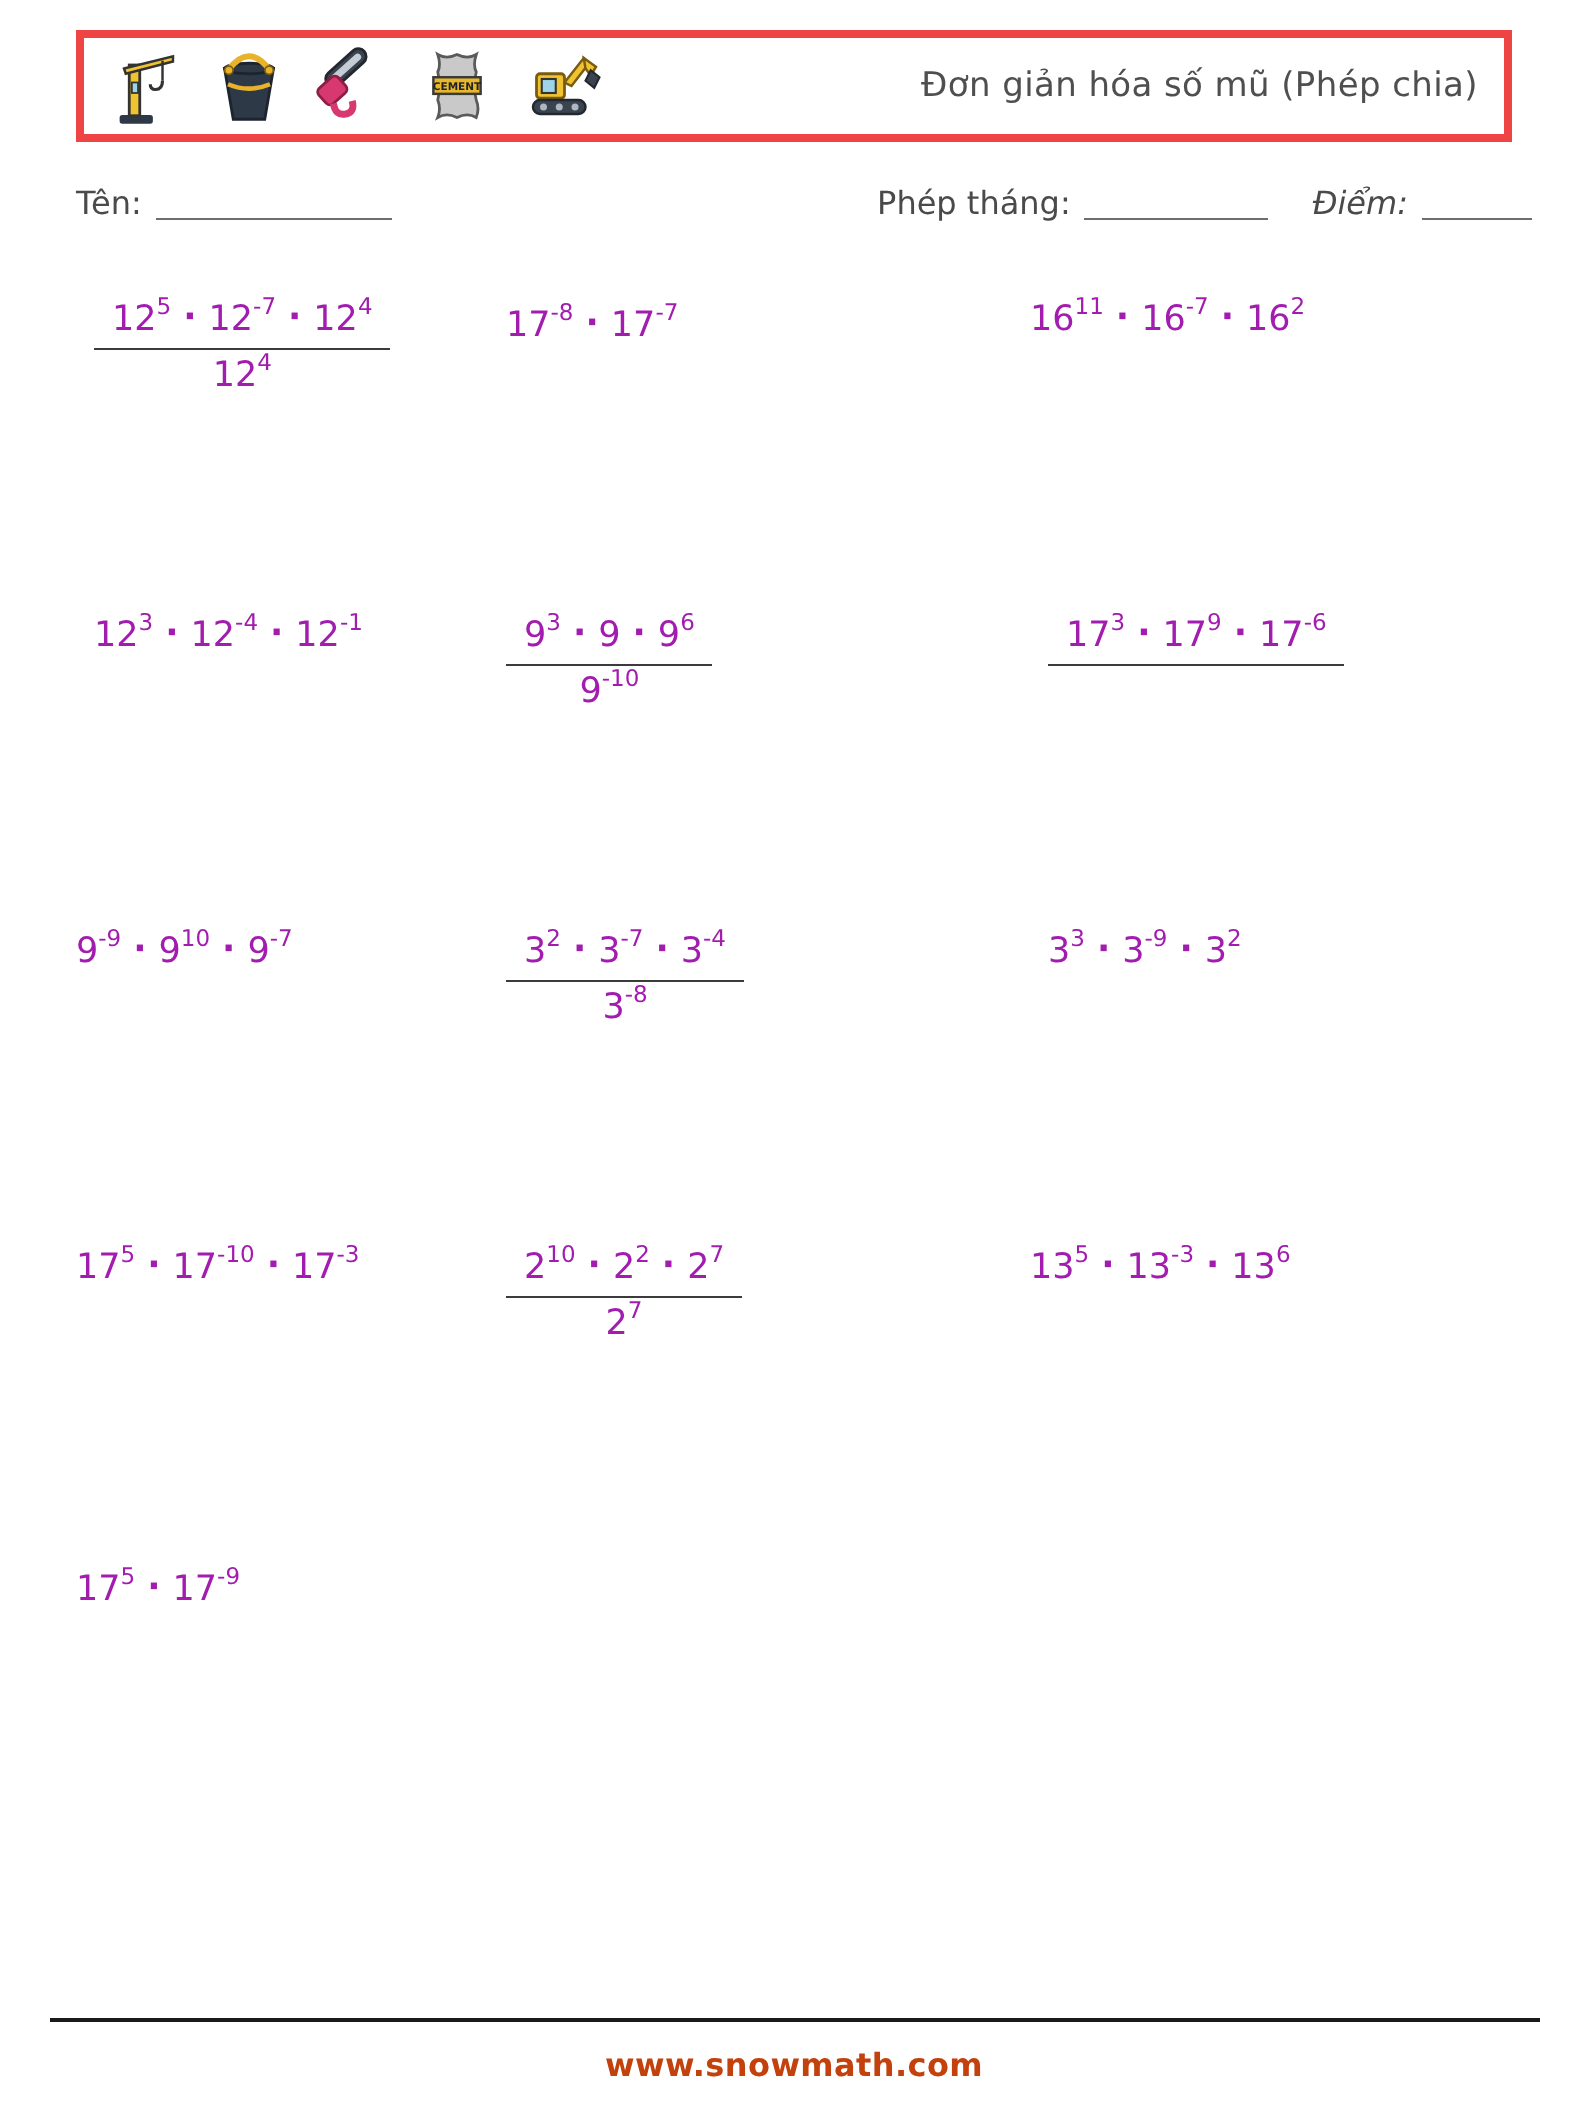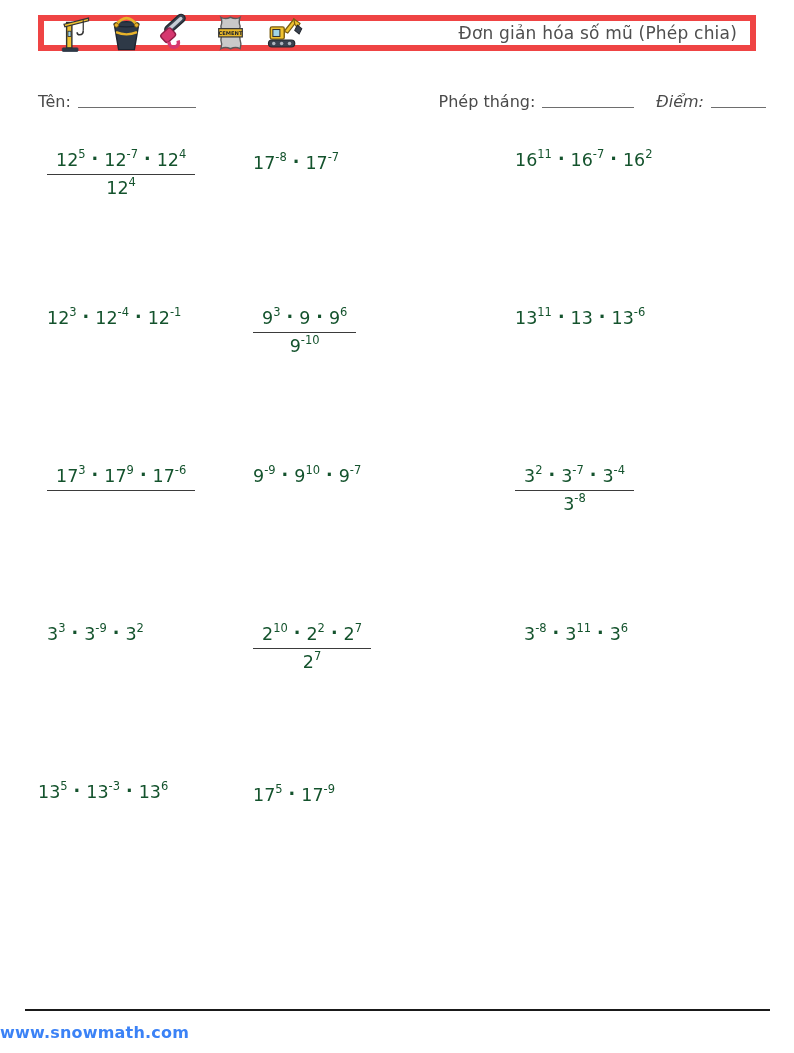--- a/index.html
+++ b/index.html
@@ -3,59 +3,59 @@
 <meta charset="utf-8">
 <style>
   html,body { margin:0; padding:0; background:#fff; }
   .page {
     position:relative; width:794px; height:1053px; background:#fff;
     font-family:"DejaVu Sans","Liberation Sans",sans-serif; color:#3d3d3d;
     overflow:hidden;
   }
   
   .header-box {
-    position:absolute; left:38px; top:15px; width:718px; height:36px;
-    border:6px solid #ef4444; box-sizing:border-box;
+    position:absolute; left:38px; top:15px; width:718px; height:56px;
+    border:4px solid #ef4444; box-sizing:border-box;
     display:flex; align-items:center;
   }
   .icons { display:flex; align-items:center; gap:9px; padding-left:9px; }
   .icons svg { width:43px; height:42px; display:block; }
   .title {
     margin-left:auto; padding-right:13px; font-size:17px; color:#4f4f4f;
     letter-spacing:0.2px;
   }
   
   .fields {
     position:absolute; left:38px; top:92px; width:728px;
-    display:flex; align-items:flex-start; font-size:16px; color:#4a4a4a;
+    display:flex; align-items:center; font-size:16px; color:#4a4a4a;
   }
   .blank { display:inline-block; border-bottom:1.6px solid #6e6e6e; height:15px; }
   .name-blank  { width:118px; margin-left:7px; }
   .date-label  { margin-left:auto; }
   .date-blank  { width:92px;  margin-left:7px; }
   .score-label { margin-left:22px;font-style:italic; }
   .score-blank { width:55px;  margin-left:7px; }
   
   .problems {
     position:absolute; left:38px; top:146px; width:720px;
     display:grid; grid-template-columns:215px 262px 1fr; grid-auto-rows:158px;
   }
   .cell { padding-top:4px; }
   .col1 { padding-left:9px; }
-  .expr { font-size:17.5px; white-space:nowrap; color:#14532d; }
+  .expr { font-size:17.5px; white-space:nowrap; color:#a21caf; }
   .expr sup { font-size:11.5px; position:relative; top:-1px; vertical-align:super; line-height:0; letter-spacing:0; }
   .dot { font-weight:700; font-size:1.0em; margin:0 6px; position:relative; top:-1px; }
   .fraction { display:inline-block; text-align:center; vertical-align:top; }
   .num { display:block; padding:0 9px 4px 9px; border-bottom:1.6px solid #3b3b3b; }
   .den { display:block; padding-top:3px; }
   
   .footer-line { position:absolute; left:25px; right:24px; top:1009px; border-top:2px solid #1a1a1a; }
   .footer-text {
-    position:absolute; left:0; top:1023px; width:100%; 
-    font-size:16px; font-weight:bold; color:#3b82f6; letter-spacing:0.2px;
+    position:absolute; left:0; top:1023px; width:100%; text-align:center;
+    font-size:16px; font-weight:bold; color:#c2410c; letter-spacing:0.2px;
   }
 </style>
 </head>
 <body>
 
 <div class="page">
 
   <div class="header-box">
     <div class="icons">
 
@@ -115,27 +115,26 @@
     <span class="score-label">Điểm:</span>
     <span class="blank score-blank"></span>
   </div>
 
   <div class="problems" id="problems">
       <div class="cell col1"><span class="fraction expr"><span class="num"><span class="expr">12<sup>5</sup><span class="dot">·</span>12<sup>-7</sup><span class="dot">·</span>12<sup>4</sup></span></span><span class="den"><span class="expr">12<sup>4</sup></span></span></span></div>
       <div class="cell"><span class="fraction expr"><span class="den"><span class="expr">17<sup>-8</sup><span class="dot">·</span>17<sup>-7</sup></span></span></span></div>
       <div class="cell"><span class="expr">16<sup>11</sup><span class="dot">·</span>16<sup>-7</sup><span class="dot">·</span>16<sup>2</sup></span></div>
       <div class="cell col1"><span class="expr">12<sup>3</sup><span class="dot">·</span>12<sup>-4</sup><span class="dot">·</span>12<sup>-1</sup></span></div>
       <div class="cell"><span class="fraction expr"><span class="num"><span class="expr">9<sup>3</sup><span class="dot">·</span>9<span class="dot">·</span>9<sup>6</sup></span></span><span class="den"><span class="expr">9<sup>-10</sup></span></span></span></div>
-      <div class="cell"><span class="expr">13<sup>11</sup><span class="dot">·</span>13<span class="dot">·</span>13<sup>-6</sup></span></div>
       <div class="cell col1"><span class="fraction expr"><span class="num"><span class="expr">17<sup>3</sup><span class="dot">·</span>17<sup>9</sup><span class="dot">·</span>17<sup>-6</sup></span></span></span></div>
       <div class="cell"><span class="expr">9<sup>-9</sup><span class="dot">·</span>9<sup>10</sup><span class="dot">·</span>9<sup>-7</sup></span></div>
       <div class="cell"><span class="fraction expr"><span class="num"><span class="expr">3<sup>2</sup><span class="dot">·</span>3<sup>-7</sup><span class="dot">·</span>3<sup>-4</sup></span></span><span class="den"><span class="expr">3<sup>-8</sup></span></span></span></div>
       <div class="cell col1"><span class="expr">3<sup>3</sup><span class="dot">·</span>3<sup>-9</sup><span class="dot">·</span>3<sup>2</sup></span></div>
+      <div class="cell"><span class="expr">17<sup>5</sup><span class="dot">·</span>17<sup>-10</sup><span class="dot">·</span>17<sup>-3</sup></span></div>
       <div class="cell"><span class="fraction expr"><span class="num"><span class="expr">2<sup>10</sup><span class="dot">·</span>2<sup>2</sup><span class="dot">·</span>2<sup>7</sup></span></span><span class="den"><span class="expr">2<sup>7</sup></span></span></span></div>
-      <div class="cell col1"><span class="expr">3<sup>-8</sup><span class="dot">·</span>3<sup>11</sup><span class="dot">·</span>3<sup>6</sup></span></div>
       <div class="cell"><span class="expr">13<sup>5</sup><span class="dot">·</span>13<sup>-3</sup><span class="dot">·</span>13<sup>6</sup></span></div>
       <div class="cell"><span class="fraction expr"><span class="den"><span class="expr">17<sup>5</sup><span class="dot">·</span>17<sup>-9</sup></span></span></span></div>
     </div>
 
   <div class="footer-line"></div>
   <div class="footer-text">www.snowmath.com</div>
 
 </div>
 
 </body></html>

